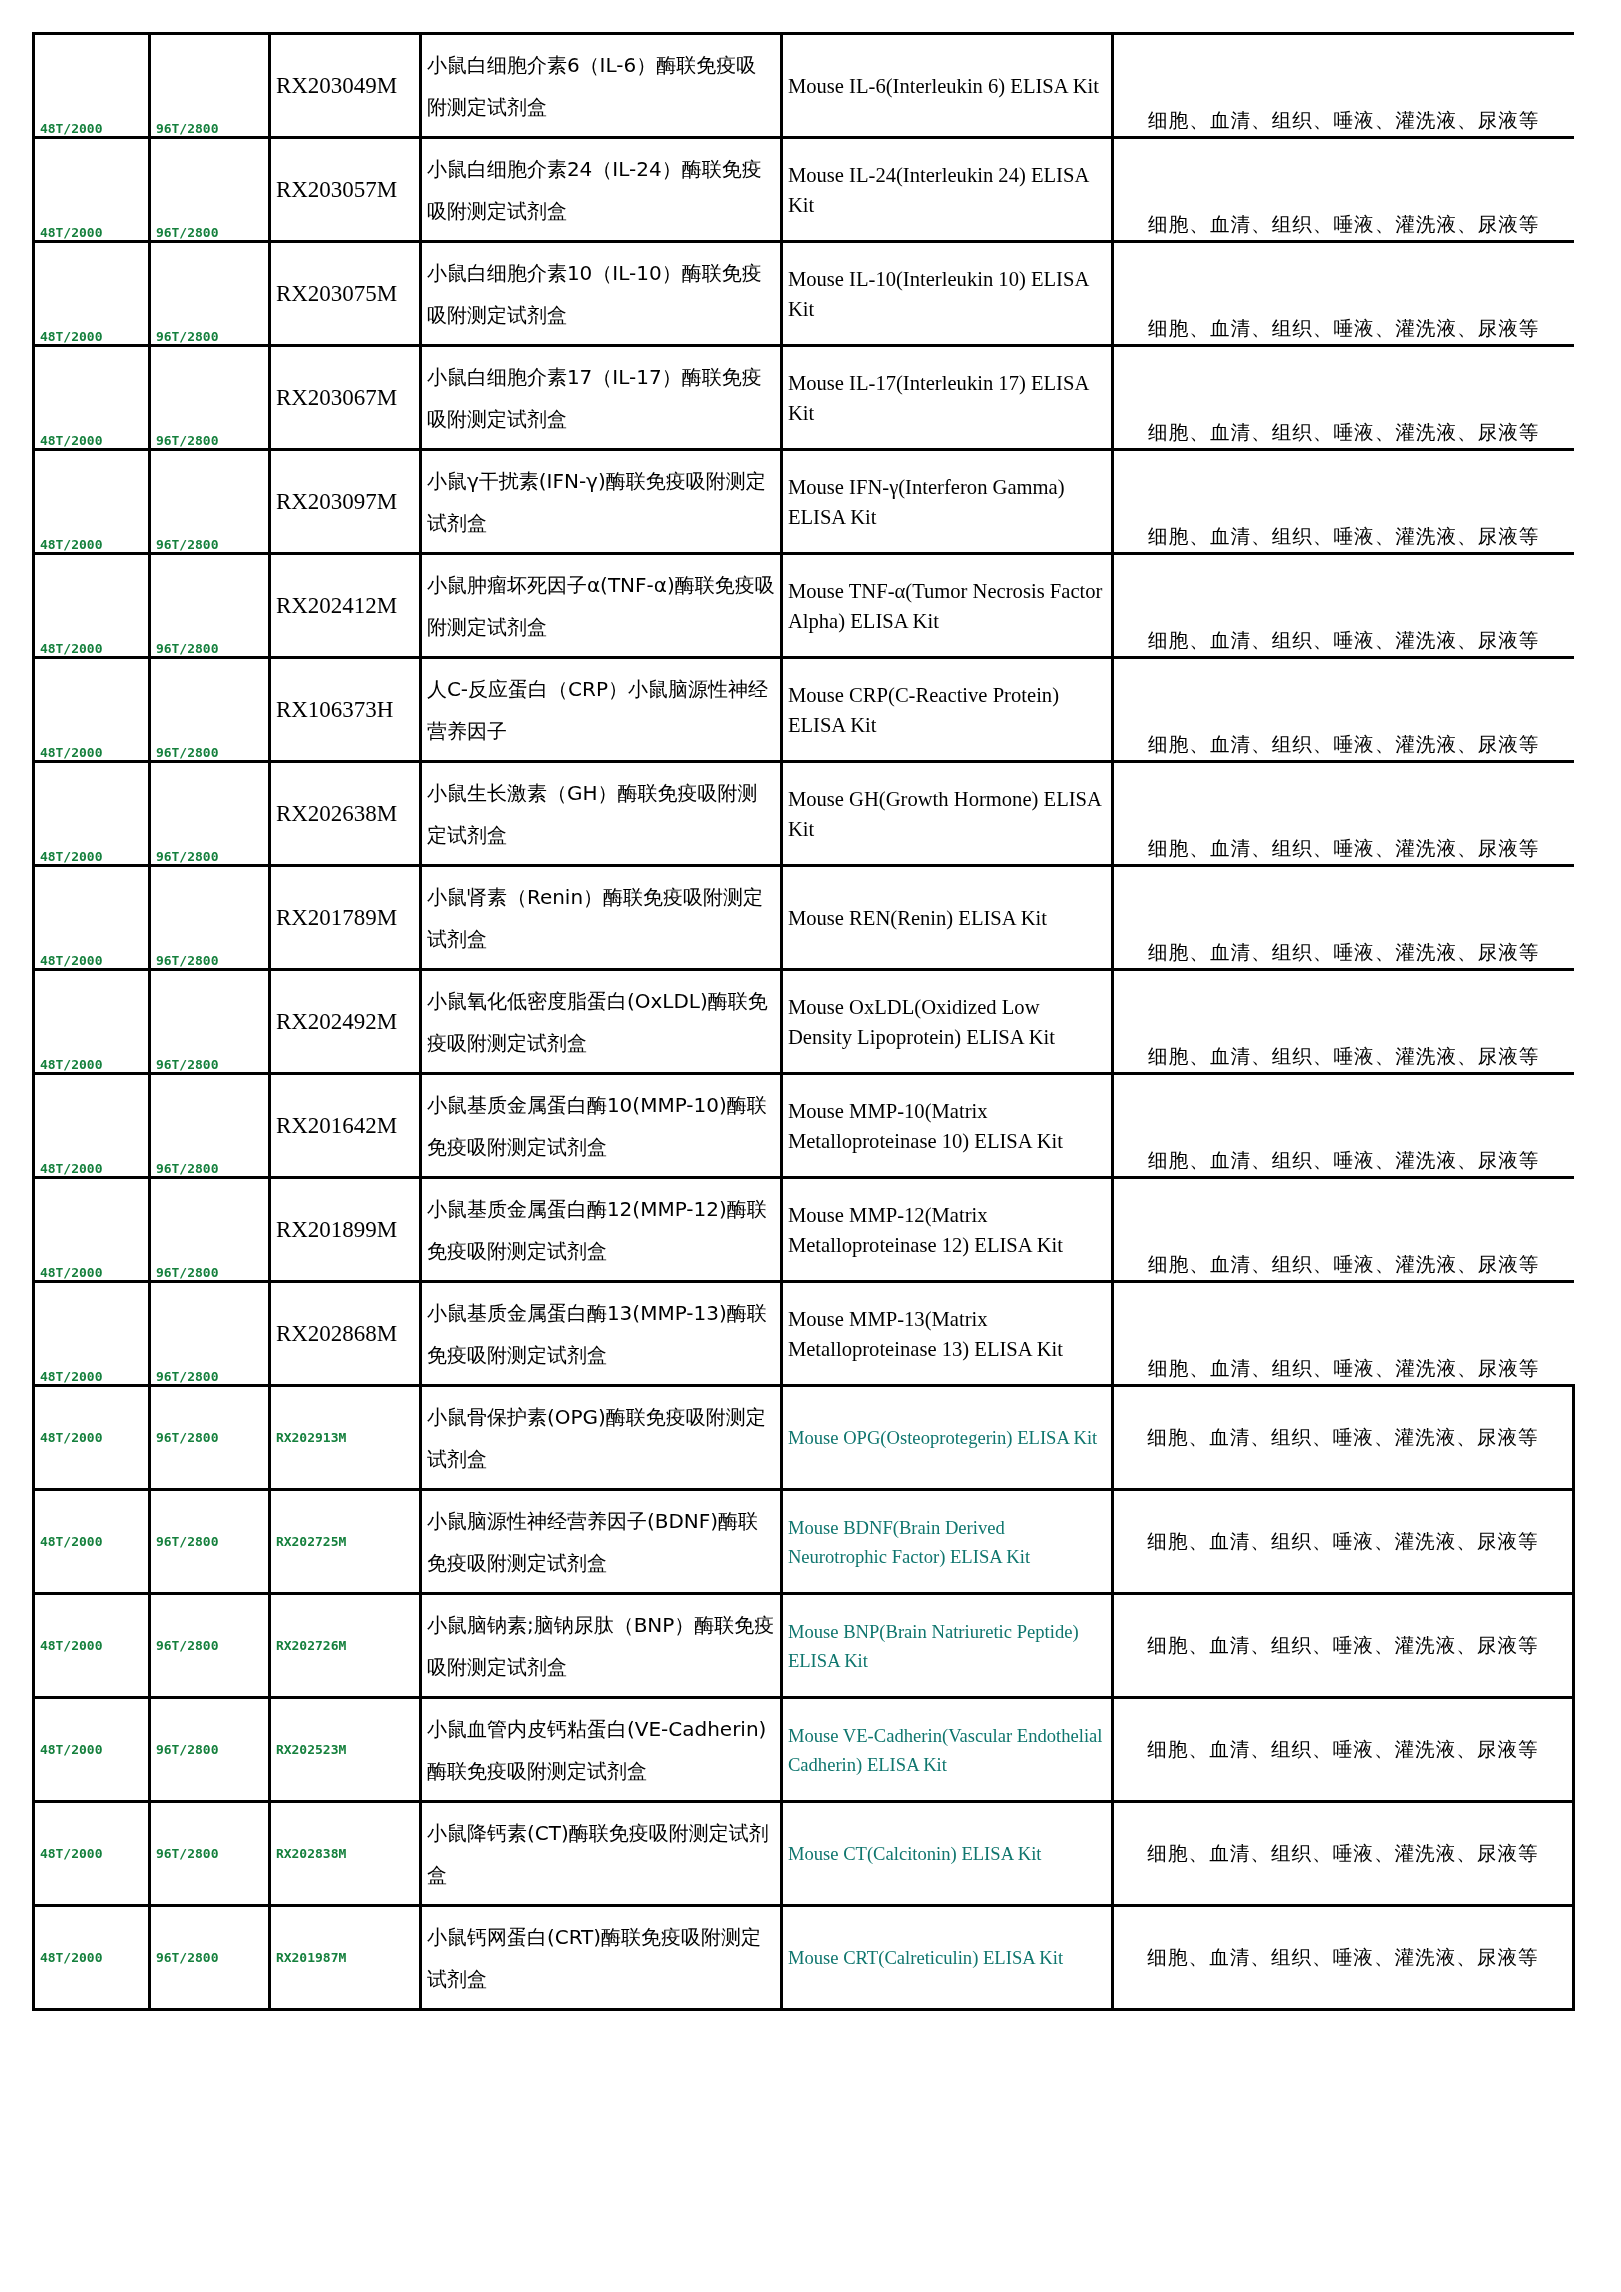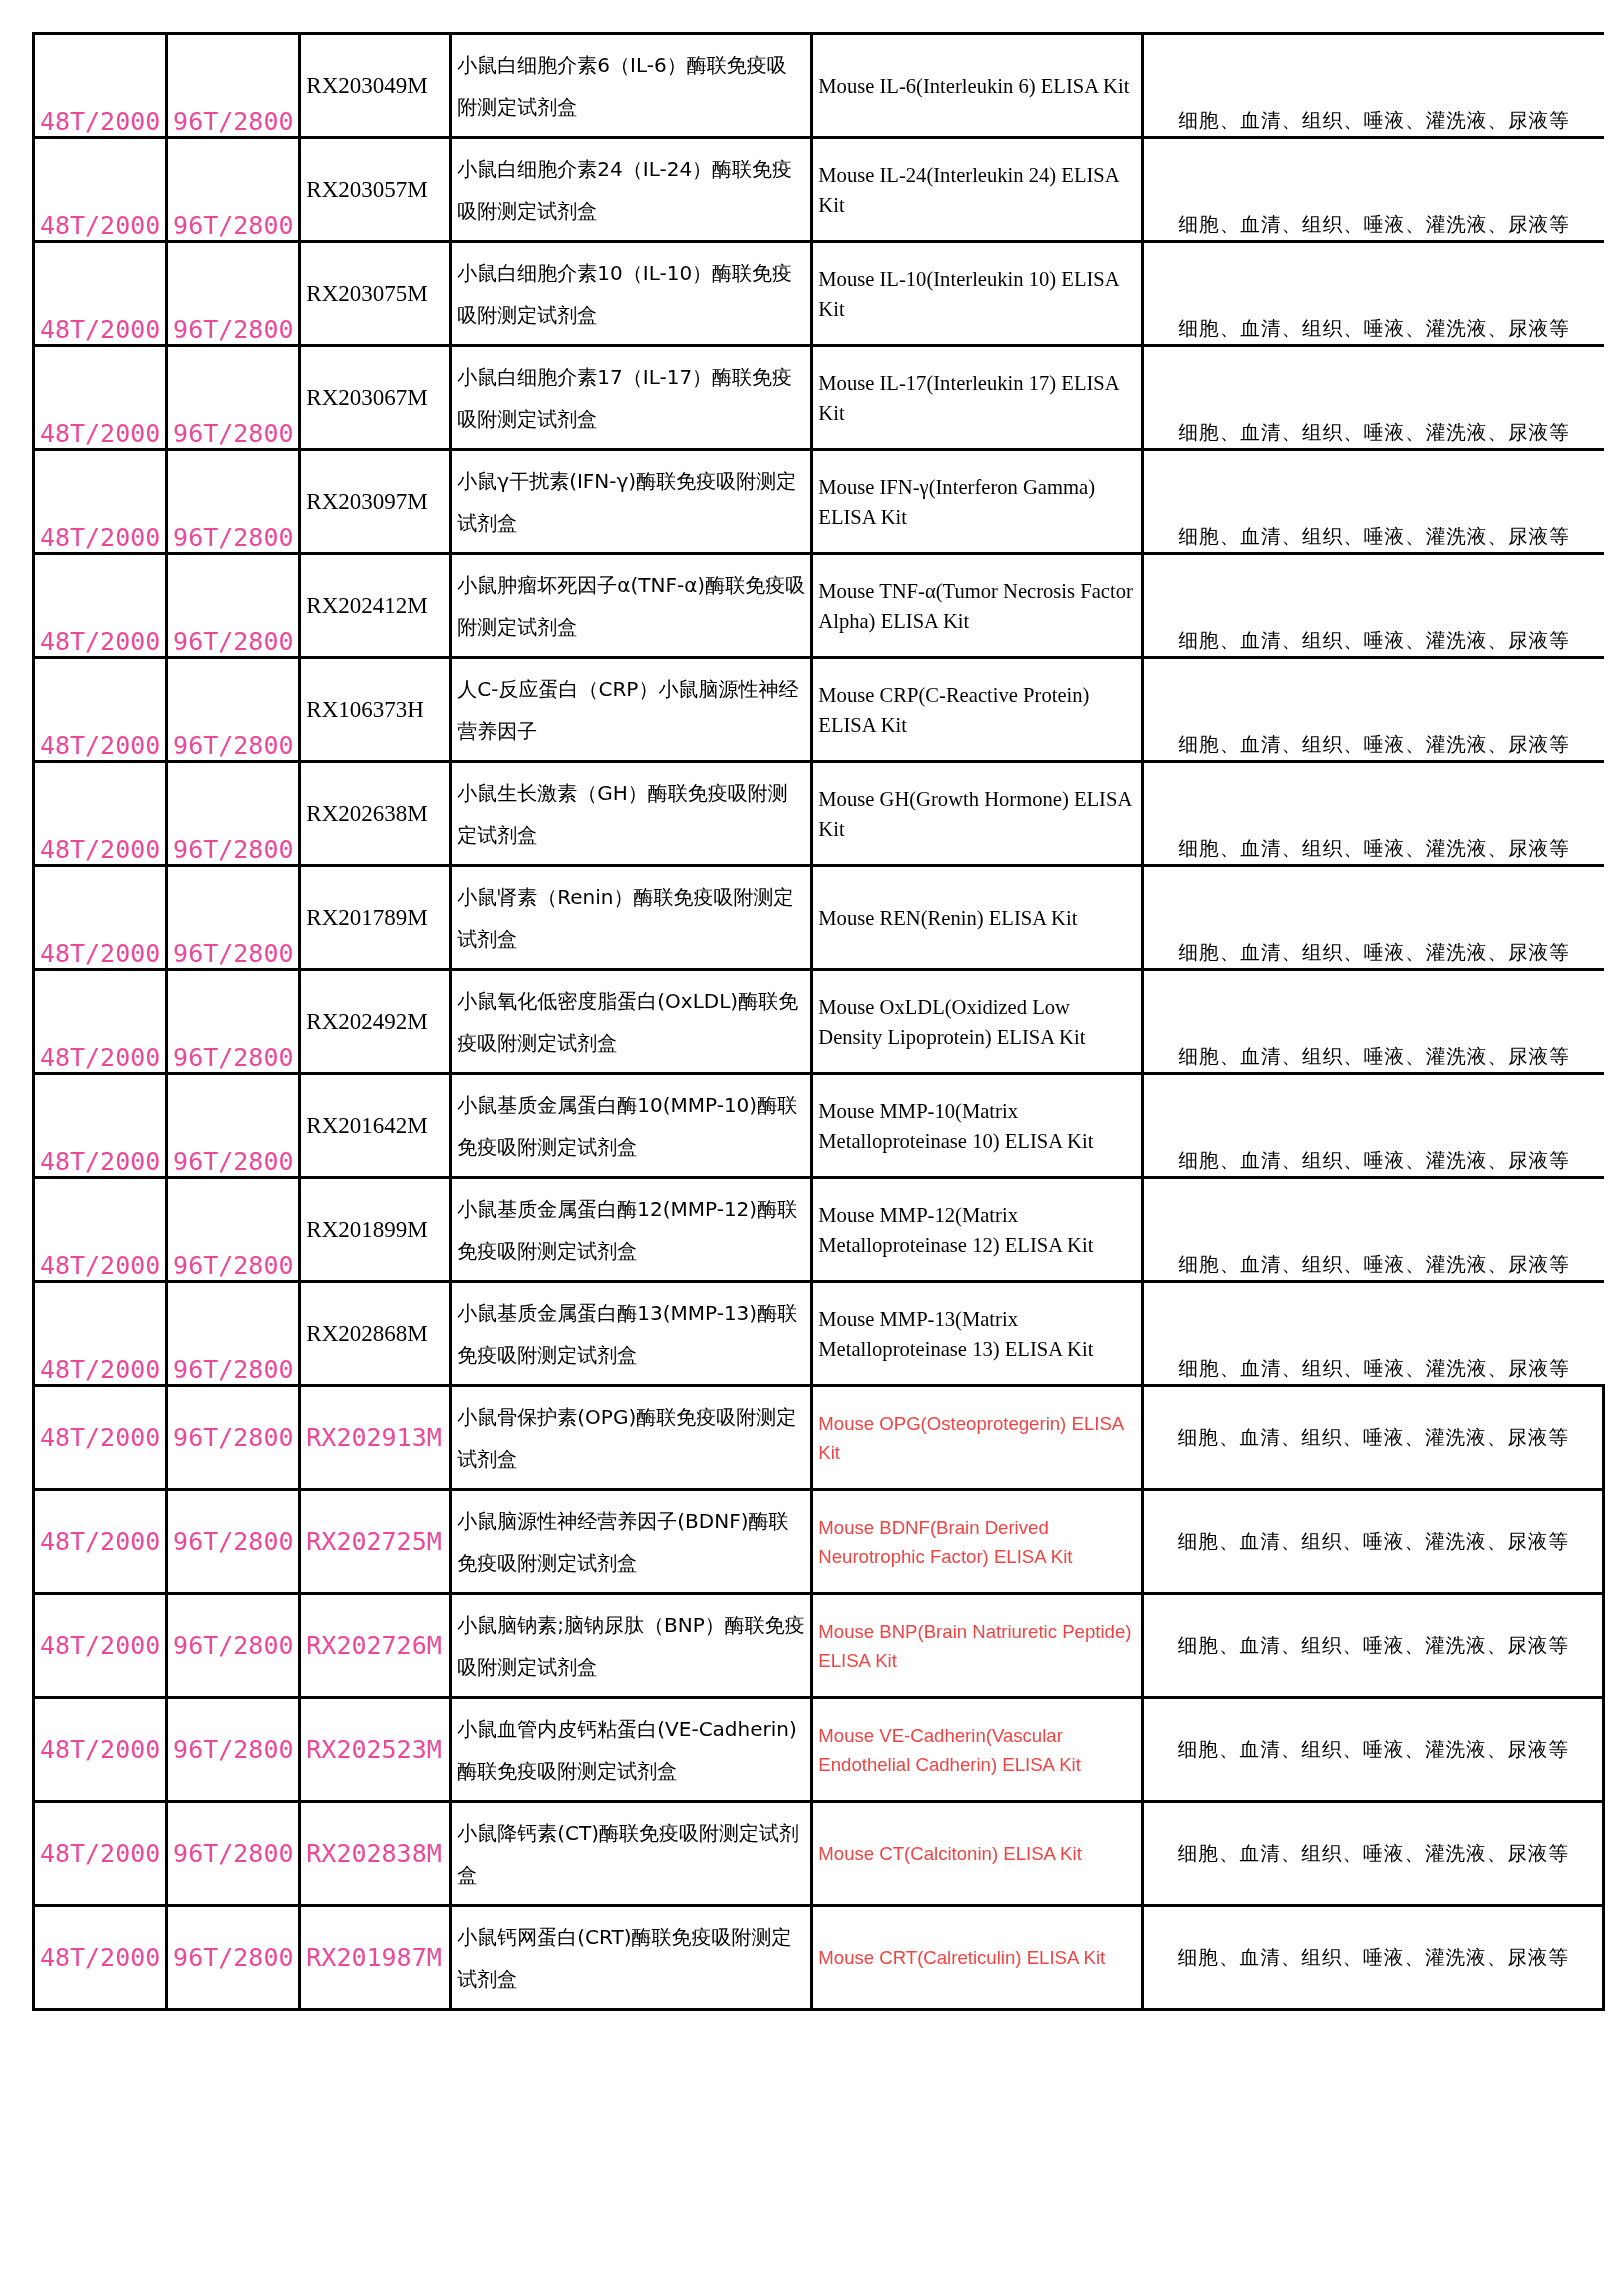--- a/index.html
+++ b/index.html
@@ -3,25 +3,25 @@
   <meta charset="utf-8">
   <style>
     html, body { margin: 0; padding: 0; background: #ffffff; }
     body { width: 1621px; height: 2293px; position: relative; overflow: hidden;
            font-family: "DejaVu Serif", "Liberation Serif", serif; color: #000; }
     table.kit-table { position: absolute; left: 32px; top: 32px; border-collapse: collapse; table-layout: fixed; }
     table.kit-table td { border: 3.9px solid #000; padding: 0 4.9px; overflow: hidden; height: 104px; box-sizing: border-box; }
     .c1 { width: 116px; } .c2 { width: 120px; } .c3 { width: 151px; }
     .c4 { width: 361px; } .c5 { width: 331px; } .c6 { width: 461px; text-align: center; }
     .tall td { vertical-align: bottom; }
-    .small { font-family: "DejaVu Sans Mono", "Liberation Mono", monospace; font-size: 25px; color: #ec4899; }
+    .small { font-family: "DejaVu Sans Mono", "Liberation Mono", monospace; font-size: 13px; color: #15803d; font-weight: bold; }
     .code { font-family: "Liberation Serif", serif; font-size: 23px; }
     .cn { font-family: "DejaVu Sans", sans-serif; font-size: 20px; line-height: 42px; }
     .en { font-family: Liberation Serif, serif; font-size: 20.6px; line-height: 30px; }
-    .en.mono { font-family: Liberation Sans, sans-serif; font-size: 18.6px; line-height: 29px; color: #ef4444; }
+    .en.mono { font-family: Liberation Serif, serif; font-size: 18.6px; line-height: 29px; color: #0f766e; }
     .sample { font-family: "DejaVu Sans", sans-serif; font-size: 19.6px; white-space: nowrap; letter-spacing: 1px; }
     .mid-cell { vertical-align: middle !important; }
     .bottom-pad { padding-bottom: 2px !important; }
     .open-right td.c6 { border-right: none; }
     .lower td { vertical-align: middle; }
   </style>
 </head>
 <body>
 
 <table class="kit-table">

